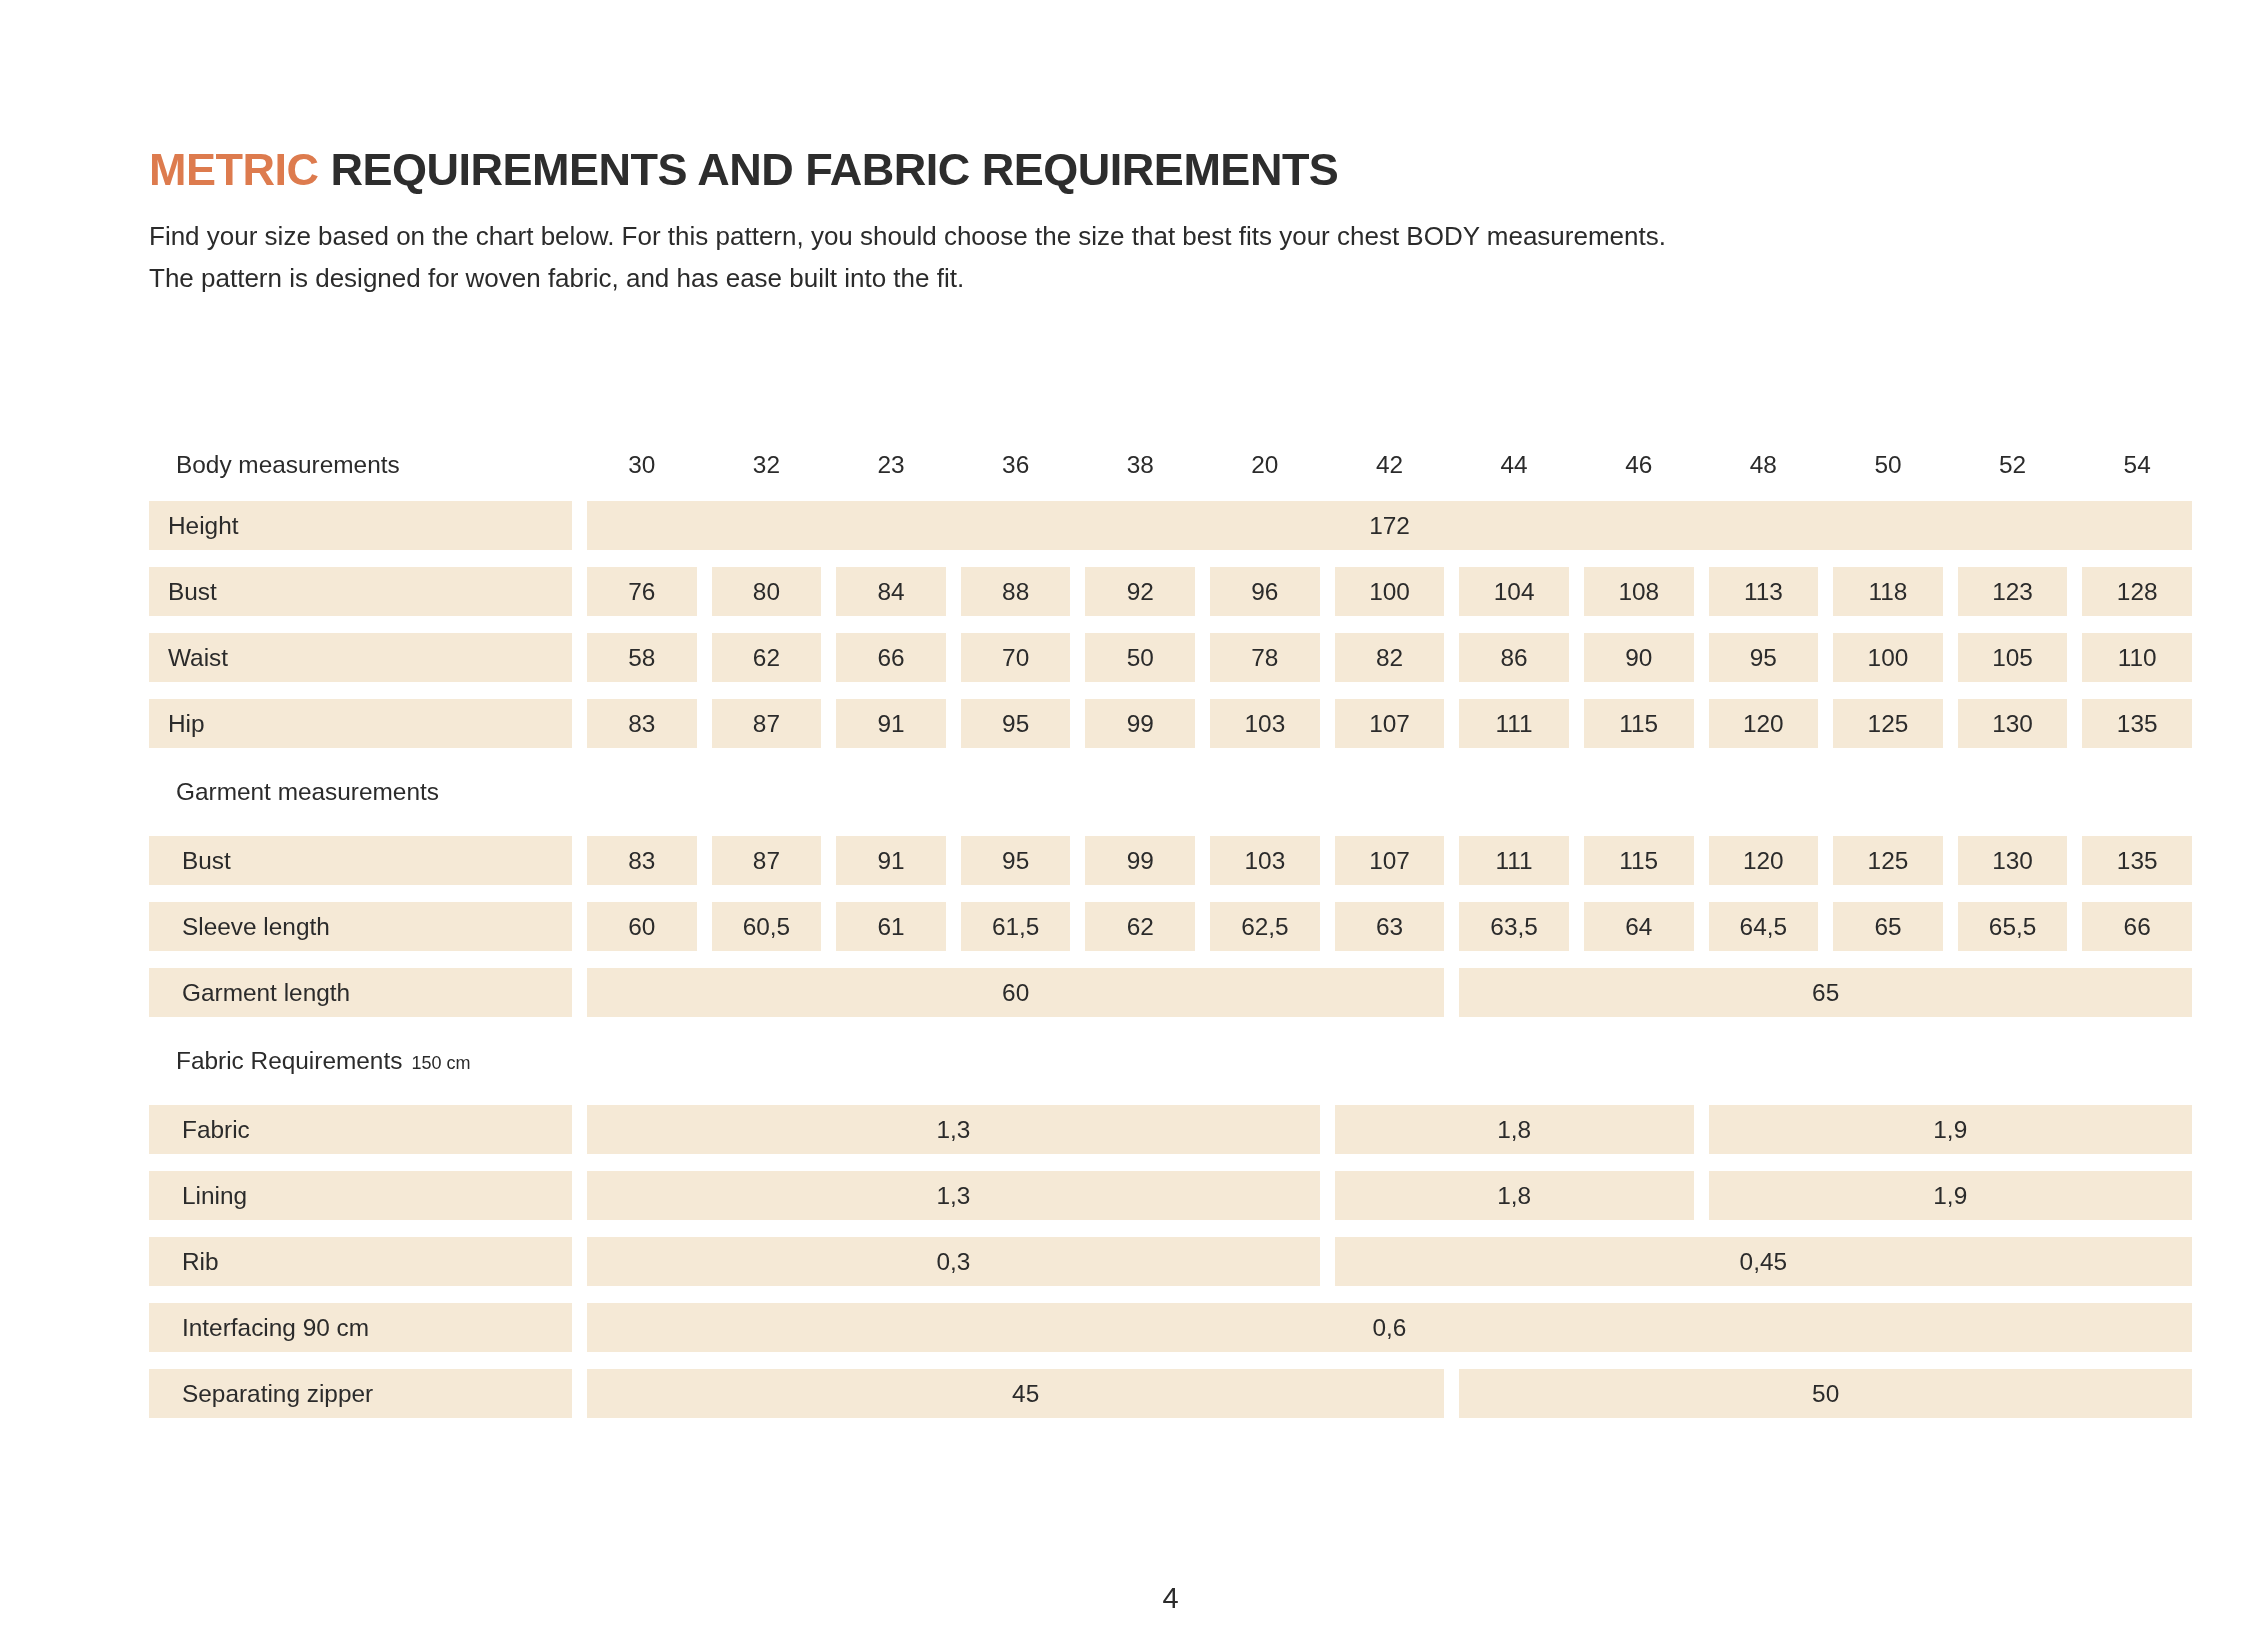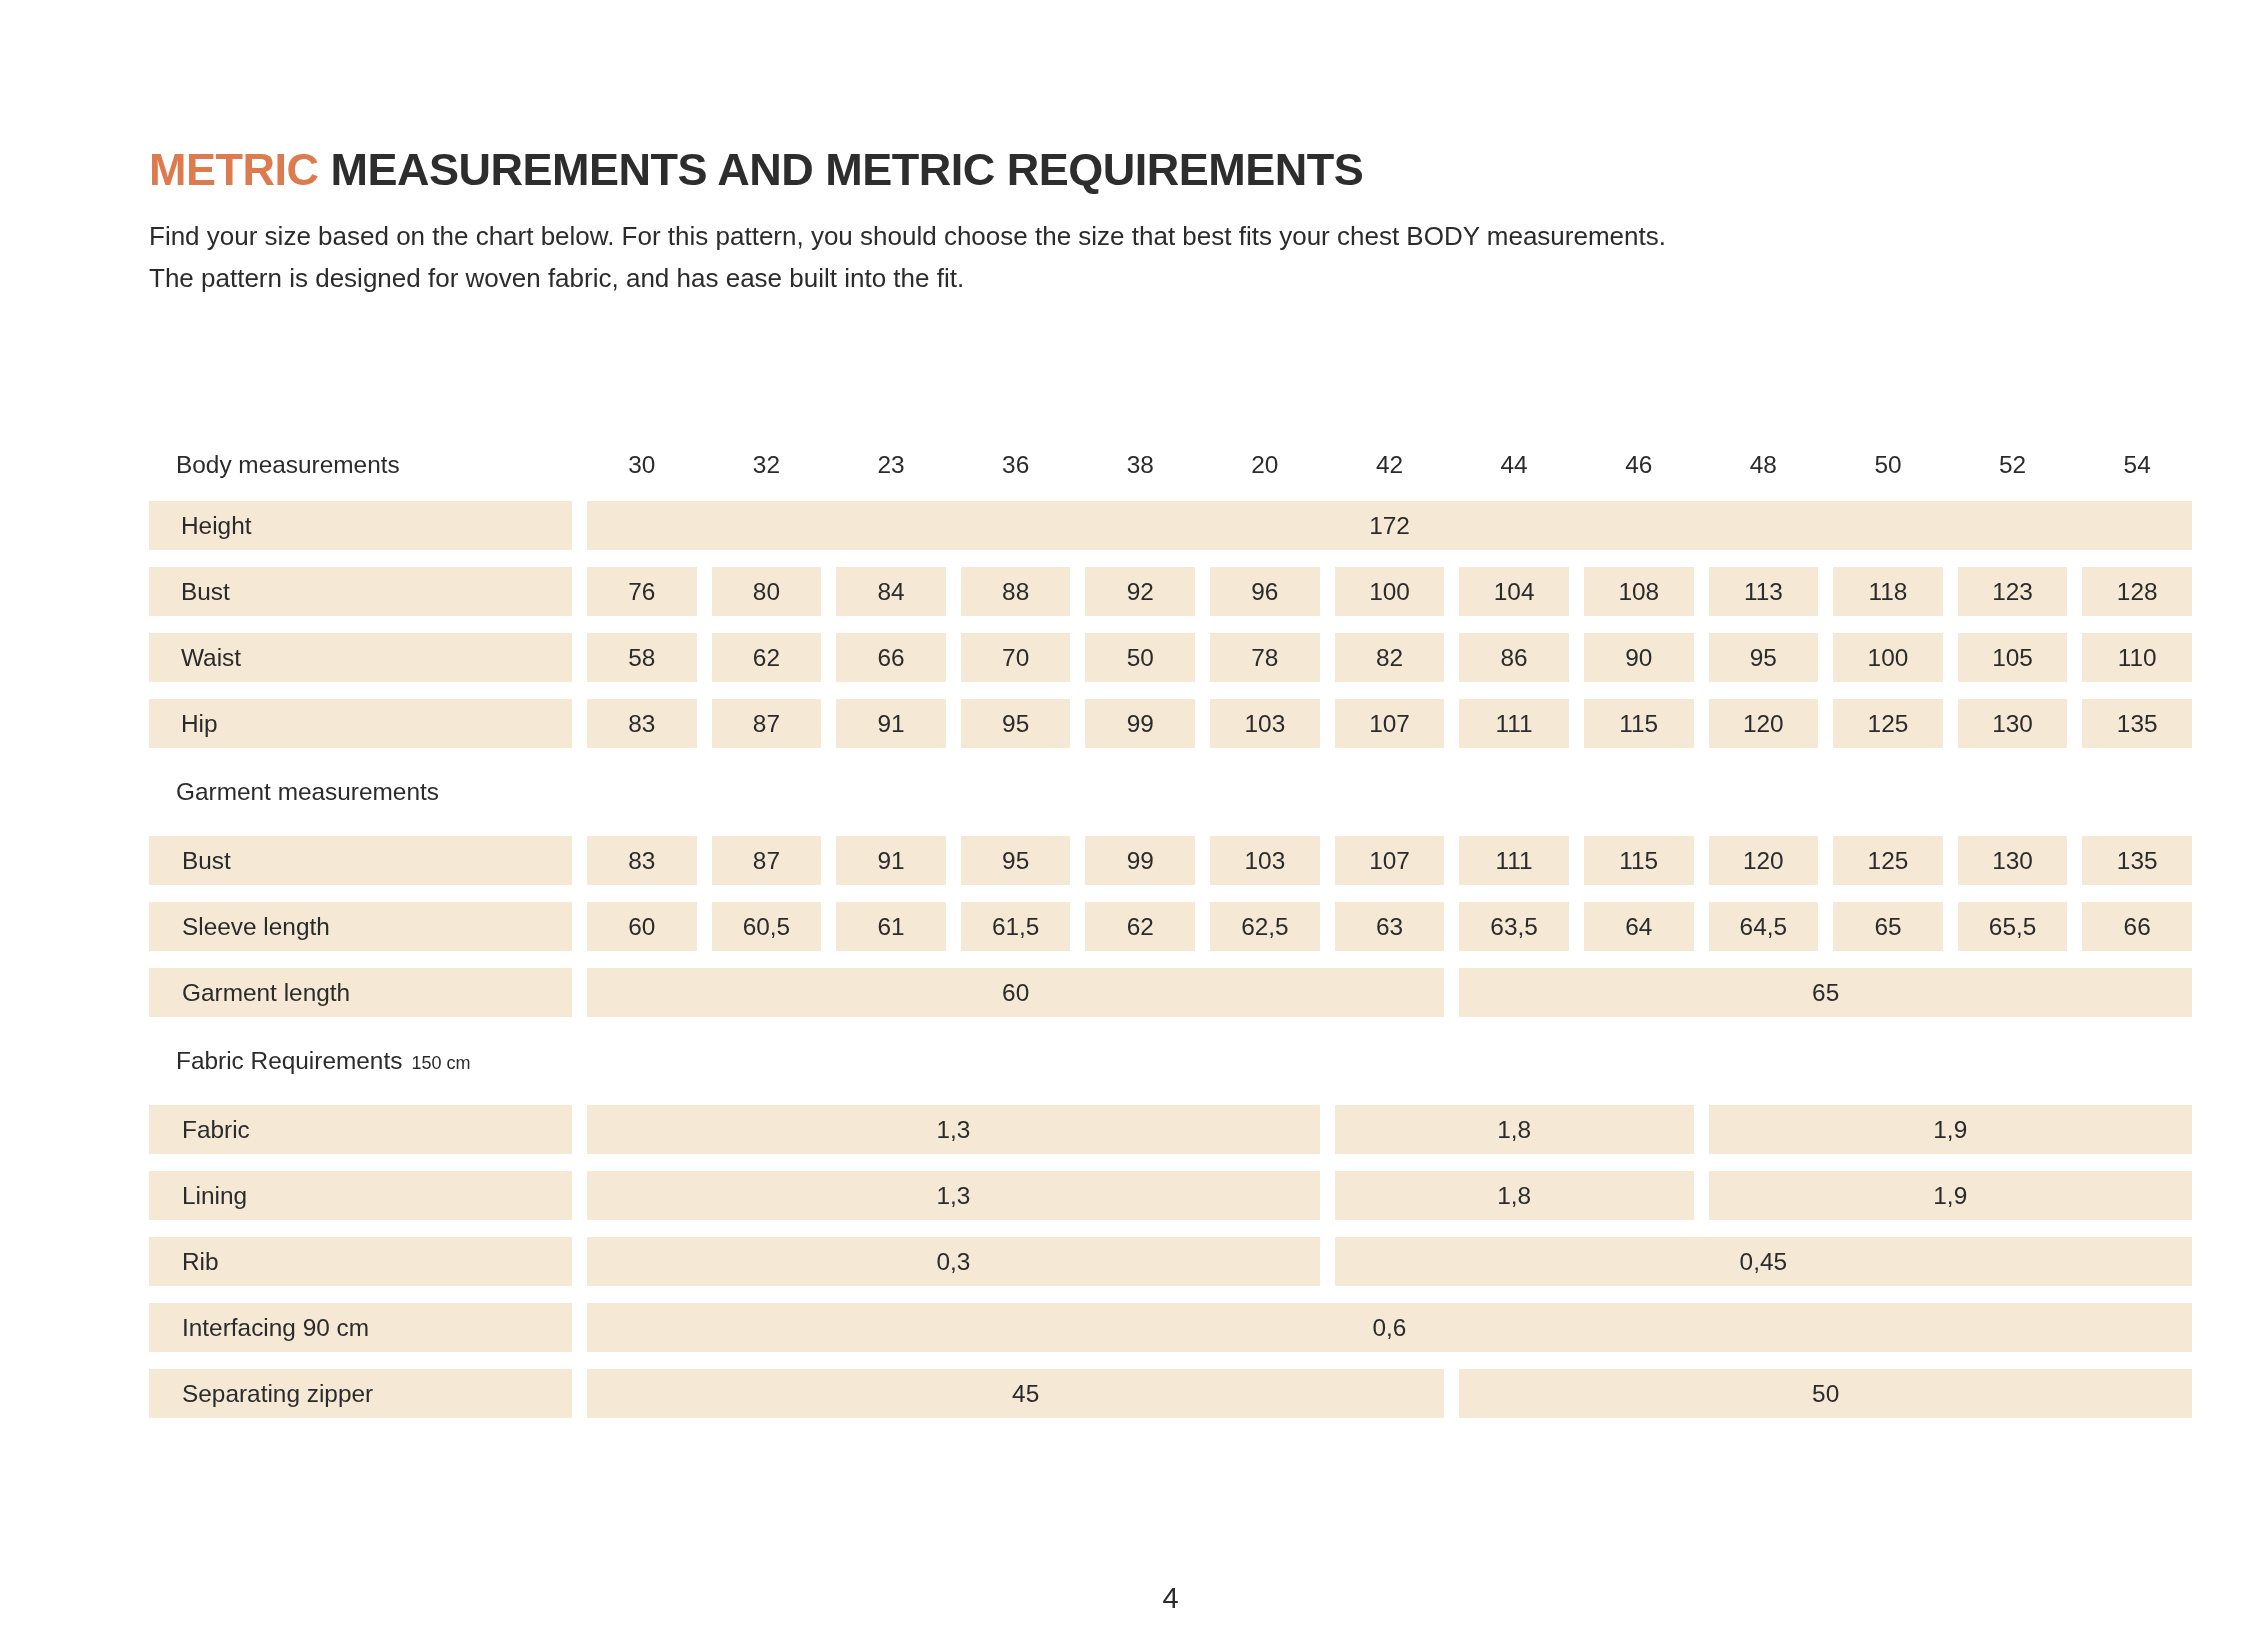--- a/index.html
+++ b/index.html
@@ -19,37 +19,37 @@
   .t-row{
     display:grid;grid-template-columns:423px repeat(13,1fr);
     column-gap:15px;height:49px;margin-bottom:17px;
   }
   .t-row.header-row{height:40px;margin-bottom:16.3px;}
   .cell{
     display:flex;align-items:center;justify-content:center;
     font-size:24.4px;background:#f5e9d6;min-width:0;
   }
   .header-row .cell{background:transparent;}
-  .label-cell{justify-content:flex-start;padding-left:32px;box-sizing:border-box;}
+  .label-cell{justify-content:flex-start;padding-left:19px;box-sizing:border-box;}
   .label-cell.indent{padding-left:33px;}
   .section-header{
     height:53px;margin-bottom:18px;display:flex;align-items:baseline;
     padding-left:27px;box-sizing:border-box;font-size:24.4px;color:#2b2b2b;
     line-height:53px;
   }
   .section-suffix{font-size:18px;margin-left:9px;}
   .header-row .label-cell{padding-left:27px;}
   .page-number{margin-top:164px;text-align:center;font-size:29px;color:#2b2b2b;}
 </style>
 </head>
 <body>
 
 <div class="content">
 
-  <div class="page-title"><span class="hl">METRIC</span><span> MEASUREMENTS AND METRIC REQUIREMENTS</span></div>
+  <div class="page-title"><span class="hl">METRIC</span><span> REQUIREMENTS AND FABRIC REQUIREMENTS</span></div>
 
   <div class="intro">
     <div>Find your size based on the chart below. For this pattern, you should choose the size that best fits your chest BODY measurements.</div>
     <div>The pattern is designed for woven fabric, and has ease built into the fit.</div>
   </div>
 
   <div class="size-table">
       <div class="t-row header-row">
         <div class="cell label-cell">Body measurements</div>
         <div class="cell">30</div>

